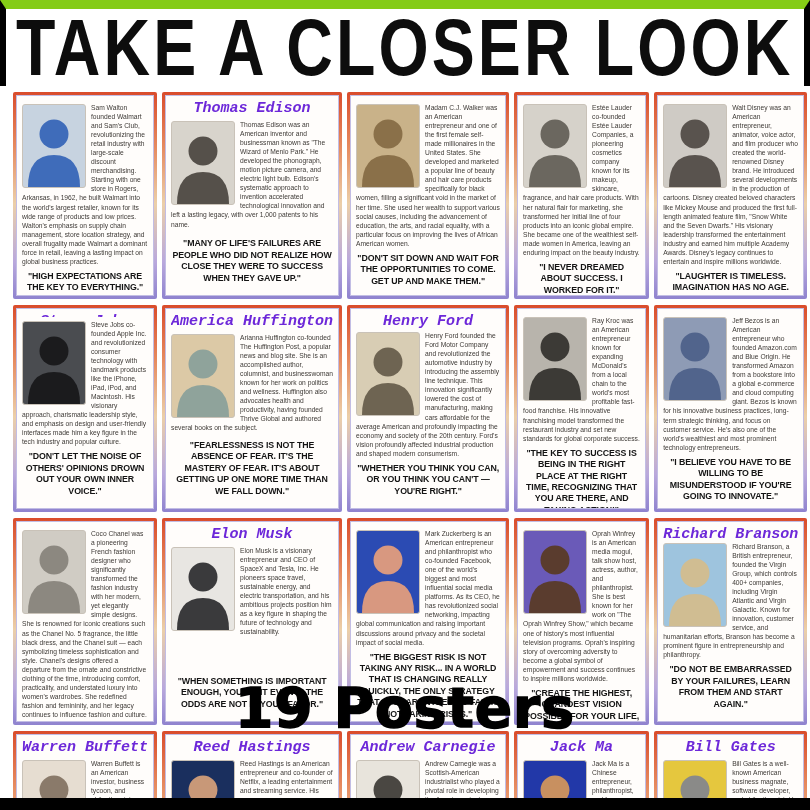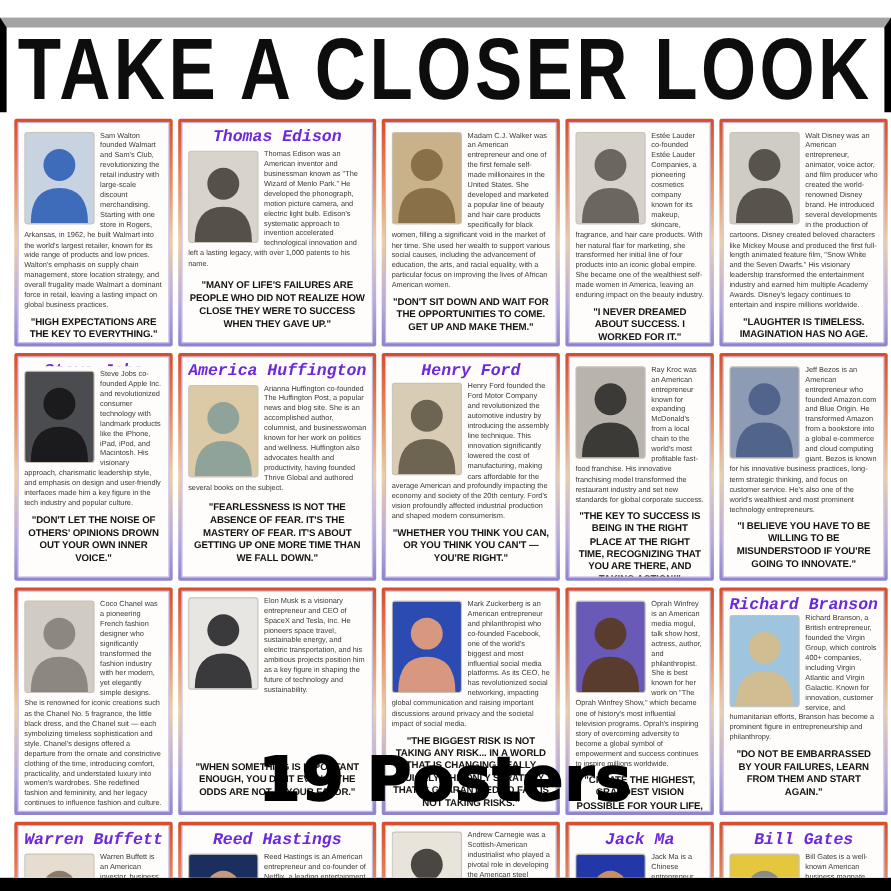--- a/index.html
+++ b/index.html
@@ -1,19 +1,19 @@
 <!DOCTYPE html>
 <html><head>
 <meta charset="utf-8">
 <style>
   html,body{margin:0;padding:0;background:#000;}
   .page{width:810px;height:810px;box-sizing:border-box;background:#fff;overflow:hidden;
         position:relative;border-bottom:12px solid #000;font-family:"Liberation Sans",sans-serif;}
-  .header{height:86px;box-sizing:border-box;border-top:9px solid #a3a3a3;border-left:6px solid #000;
-          border-right:6px solid #000;background:#fff;display:flex;align-items:center;justify-content:center;overflow:hidden;margin-top:16px;}
+  .header{height:86px;box-sizing:border-box;border-top:9px solid #84cc16;border-left:6px solid #000;
+          border-right:6px solid #000;background:#fff;display:flex;align-items:center;justify-content:center;overflow:hidden;}
   .header h1{margin:0;font-family:"Liberation Sans",sans-serif;font-weight:700;font-size:62px;
              letter-spacing:3px;color:#0d0d0d;transform:scale(1.04,1.28);white-space:nowrap;}
   .grid{display:grid;grid-template-columns:repeat(5,1fr);gap:6px 5px;margin:6px 13px 0 13px;}
   .poster{height:207px;box-sizing:border-box;padding:3px;border-radius:2px;
           background:linear-gradient(180deg,#d94c2c 0%,#e6895e 26%,#eccfa8 54%,#b9a8dc 82%,#8f83cf 100%);}
   .poster-inner{height:100%;box-sizing:border-box;background:#fffdfb;border:1px solid rgba(120,110,200,.45);
                 padding:4px 5px 2px 5px;display:flex;flex-direction:column;overflow:hidden;}
   .poster-name{margin:0 0 3px 0;text-align:center;font-family:Liberation Mono, monospace;font-style:italic;
                font-weight:700;font-size:15px;color:#6d28d9;white-space:nowrap;overflow:hidden;}
   .poster-body{flex:0 0 auto;overflow:hidden;}
@@ -207,20 +207,21 @@
           </svg>
         </div>
         <p class="bio">Coco Chanel was a pioneering French fashion designer who significantly transformed the fashion industry with her modern, yet elegantly simple designs. She is renowned for iconic creations such as the Chanel No. 5 fragrance, the little black dress, and the Chanel suit — each symbolizing timeless sophistication and style. Chanel's designs offered a departure from the ornate and constrictive clothing of the time, introducing comfort, practicality, and understated luxury into women's wardrobes. She redefined fashion and femininity, and her legacy continues to influence fashion and culture.</p>
       </div>
       <p class="quote">"THE MOST COURAGEOUS ACT IS STILL TO THINK FOR YOURSELF. ALOUD."</p>
     </div>
   </article>
 
   <article class="poster">
     <div class="poster-inner">
+      <h2 class="poster-name">Elon Musk</h2>
       <div class="poster-body">
         <div class="photo" style="background: rgb(232, 230, 226); color: rgb(58, 58, 60);">
           <svg viewBox="0 0 62 82" aria-hidden="true">
             <circle cx="31" cy="29" r="14.5" fill="currentColor"></circle>
             <path d="M5 82 Q5 50 31 50 Q57 50 57 82 Z" fill="currentColor"></path>
           </svg>
         </div>
         <p class="bio">Elon Musk is a visionary entrepreneur and CEO of SpaceX and Tesla, Inc. He pioneers space travel, sustainable energy, and electric transportation, and his ambitious projects position him as a key figure in shaping the future of technology and sustainability.</p>
       </div>
       <p class="quote">"WHEN SOMETHING IS IMPORTANT ENOUGH, YOU DO IT EVEN IF THE ODDS ARE NOT IN YOUR FAVOR."</p>
@@ -302,20 +303,21 @@
           </svg>
         </div>
         <p class="bio">Reed Hastings is an American entrepreneur and co-founder of Netflix, a leading entertainment and streaming service. His</p>
       </div>
 
     </div>
   </article>
 
   <article class="poster">
     <div class="poster-inner">
+      <h2 class="poster-name">Andrew Carnegie</h2>
       <div class="poster-body">
         <div class="photo" style="background: rgb(232, 228, 220); color: rgb(74, 71, 66);">
           <svg viewBox="0 0 62 82" aria-hidden="true">
             <circle cx="31" cy="29" r="14.5" fill="currentColor"></circle>
             <path d="M5 82 Q5 50 31 50 Q57 50 57 82 Z" fill="currentColor"></path>
           </svg>
         </div>
         <p class="bio">Andrew Carnegie was a Scottish-American industrialist who played a pivotal role in developing the American steel industry during the late 19th century</p>
       </div>
 

